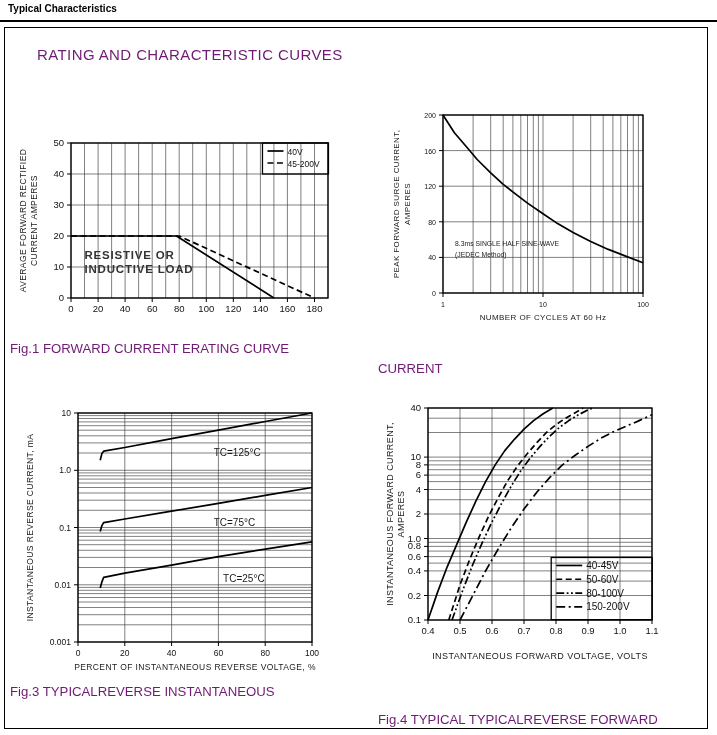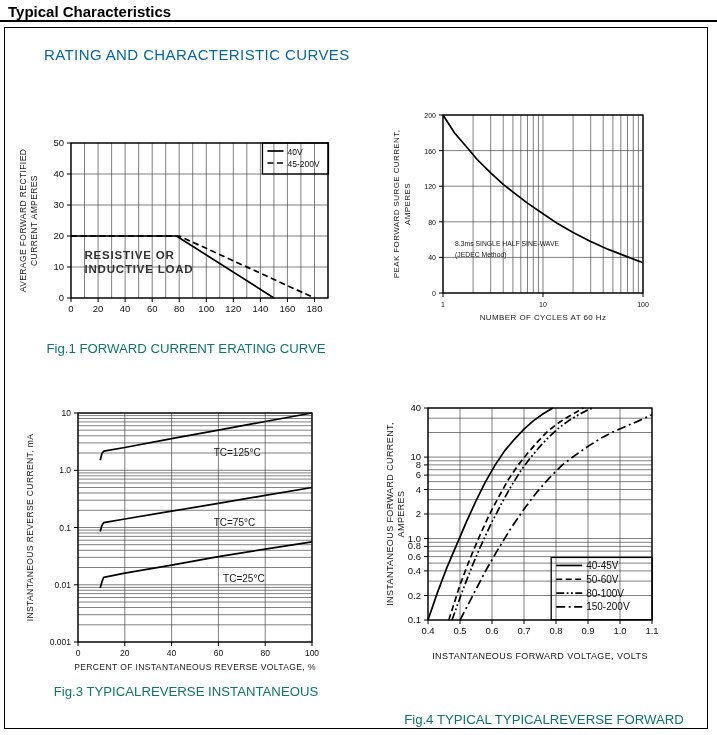--- a/index.html
+++ b/index.html
@@ -1,27 +1,27 @@
 <!DOCTYPE html>
 <html><head>
 <meta charset="utf-8">
 <style>
   html,body{margin:0;padding:0}
   body{width:717px;height:735px;background:#fff;position:relative;
        font-family:"Liberation Sans",sans-serif;color:#111;overflow:hidden}
-  .page-title{position:absolute;left:8px;top:3px;font-size:15px;font-weight:bold;color:#000;white-space:nowrap}
+  .page-title{position:absolute;left:8px;top:3px;font-size:10px;font-weight:bold;color:#000;white-space:nowrap}
   .title-rule{position:absolute;left:0;top:20px;width:717px;height:2px;background:#000}
   .main-box{position:absolute;left:4px;top:27px;width:704px;height:702px;border:1.6px solid #000;box-sizing:border-box;background:#fff}
-  .section-heading{position:absolute;left:44px;top:46px;font-size:15px;letter-spacing:.4px;color:#0369a1;white-space:nowrap}
+  .section-heading{position:absolute;left:37px;top:46px;font-size:15px;letter-spacing:.4px;color:#701a75;white-space:nowrap}
   svg.chart{position:absolute;overflow:visible}
   #fig1{left:10px;top:118px}
   #fig2{left:385px;top:100px}
   #fig3{left:15px;top:393px}
   #fig4{left:383px;top:383px}
-  .caption{position:absolute;font-size:13.2px;line-height:21px;color:#0f766e;text-align:center;white-space:pre-line}
+  .caption{position:absolute;font-size:13.2px;line-height:21px;color:#701a75;text-align:left;white-space:pre-line}
   #cap1{left:10px;top:338px;width:352px}
   #cap2{left:378px;top:337px;width:332px}
   #cap3{left:10px;top:681px;width:352px}
   #cap4{left:378px;top:688px;width:332px}
   
   .grid{stroke:#3c3c3c;stroke-width:.65}
   .frame{stroke:#000;stroke-width:1.3;fill:none}
   .tickmark{stroke:#000;stroke-width:1}
   .series{fill:none;stroke:#000;stroke-width:1.7;stroke-linejoin:round;stroke-linecap:butt}
   .tick{fill:#111}
@@ -335,18 +335,19 @@
     <line x1="173.20000000000002" y1="196.26" x2="199.20000000000002" y2="196.26" class="series" stroke-dasharray="6,3.5"></line>
     <text x="203.20000000000002" y="199.76" class="tick legend-label">50-60V</text>
     <line x1="173.20000000000002" y1="210.05999999999997" x2="199.20000000000002" y2="210.05999999999997" class="series" stroke-dasharray="8,2.5,1.8,2.5,1.8,2.5"></line>
     <text x="203.20000000000002" y="213.55999999999997" class="tick legend-label">80-100V</text>
     <line x1="173.20000000000002" y1="223.85999999999999" x2="199.20000000000002" y2="223.85999999999999" class="series" stroke-dasharray="9,3.5,2,3.5"></line>
     <text x="203.20000000000002" y="227.35999999999999" class="tick legend-label">150-200V</text>
   </svg>
 
 <div id="cap1" class="caption">Fig.1 FORWARD CURRENT ERATING CURVE</div>
 <div id="cap2" class="caption">
+  <div>CURRENT</div>
 </div>
 <div id="cap3" class="caption">Fig.3 TYPICALREVERSE INSTANTANEOUS</div>
 <div id="cap4" class="caption">
   <div>Fig.4 TYPICAL TYPICALREVERSE FORWARD</div>
   
 </div>
 
 </body></html>

